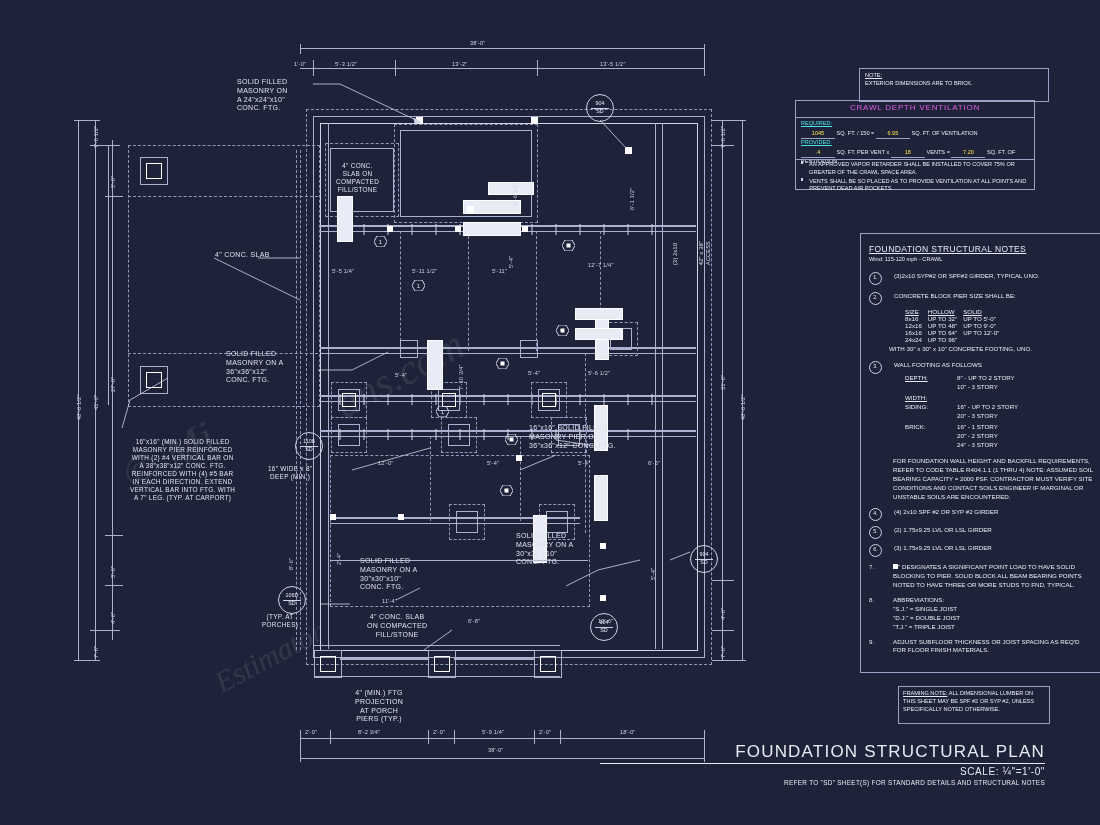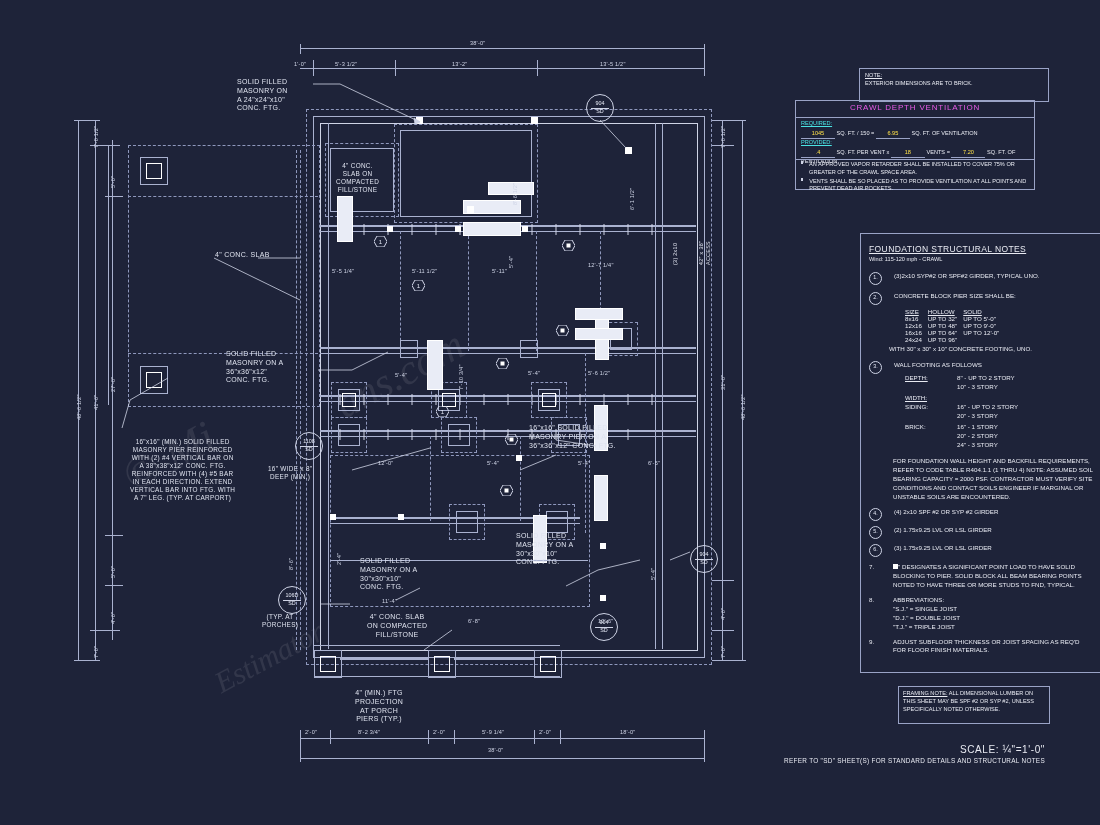--- a/index.html
+++ b/index.html
@@ -661,17 +661,18 @@
     </div>
   </div>
 
   <div class="panel" style="left:898px;top:686px;width:142px;height:30px;padding:3px 4px;">
     <div class="tiny">
       <span class="ul">FRAMING NOTE:</span><span> ALL DIMENSIONAL LUMBER ON THIS SHEET MAY BE SPF #2 OR SYP #2, UNLESS SPECIFICALLY NOTED OTHERWISE.</span>
     </div>
   </div>
 
   <div class="titleBlock" style="left:600px;top:742px;width:445px;">
+    <div class="tbMain">FOUNDATION STRUCTURAL PLAN</div>
     <div class="tbScale">SCALE: ¼"=1'-0"</div>
     <div class="tbRef">REFER TO "SD" SHEET(S) FOR STANDARD DETAILS AND STRUCTURAL NOTES</div>
   </div>
 
 </div>
 
 </body></html>

